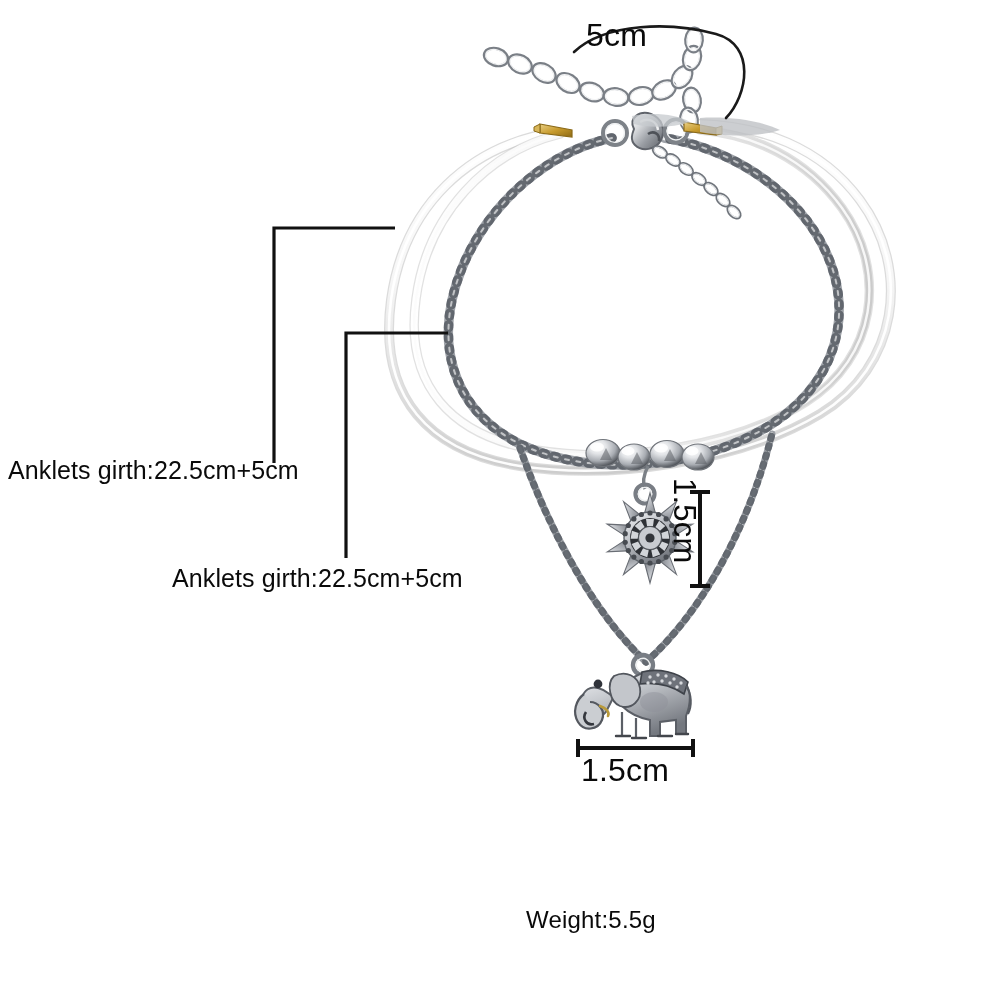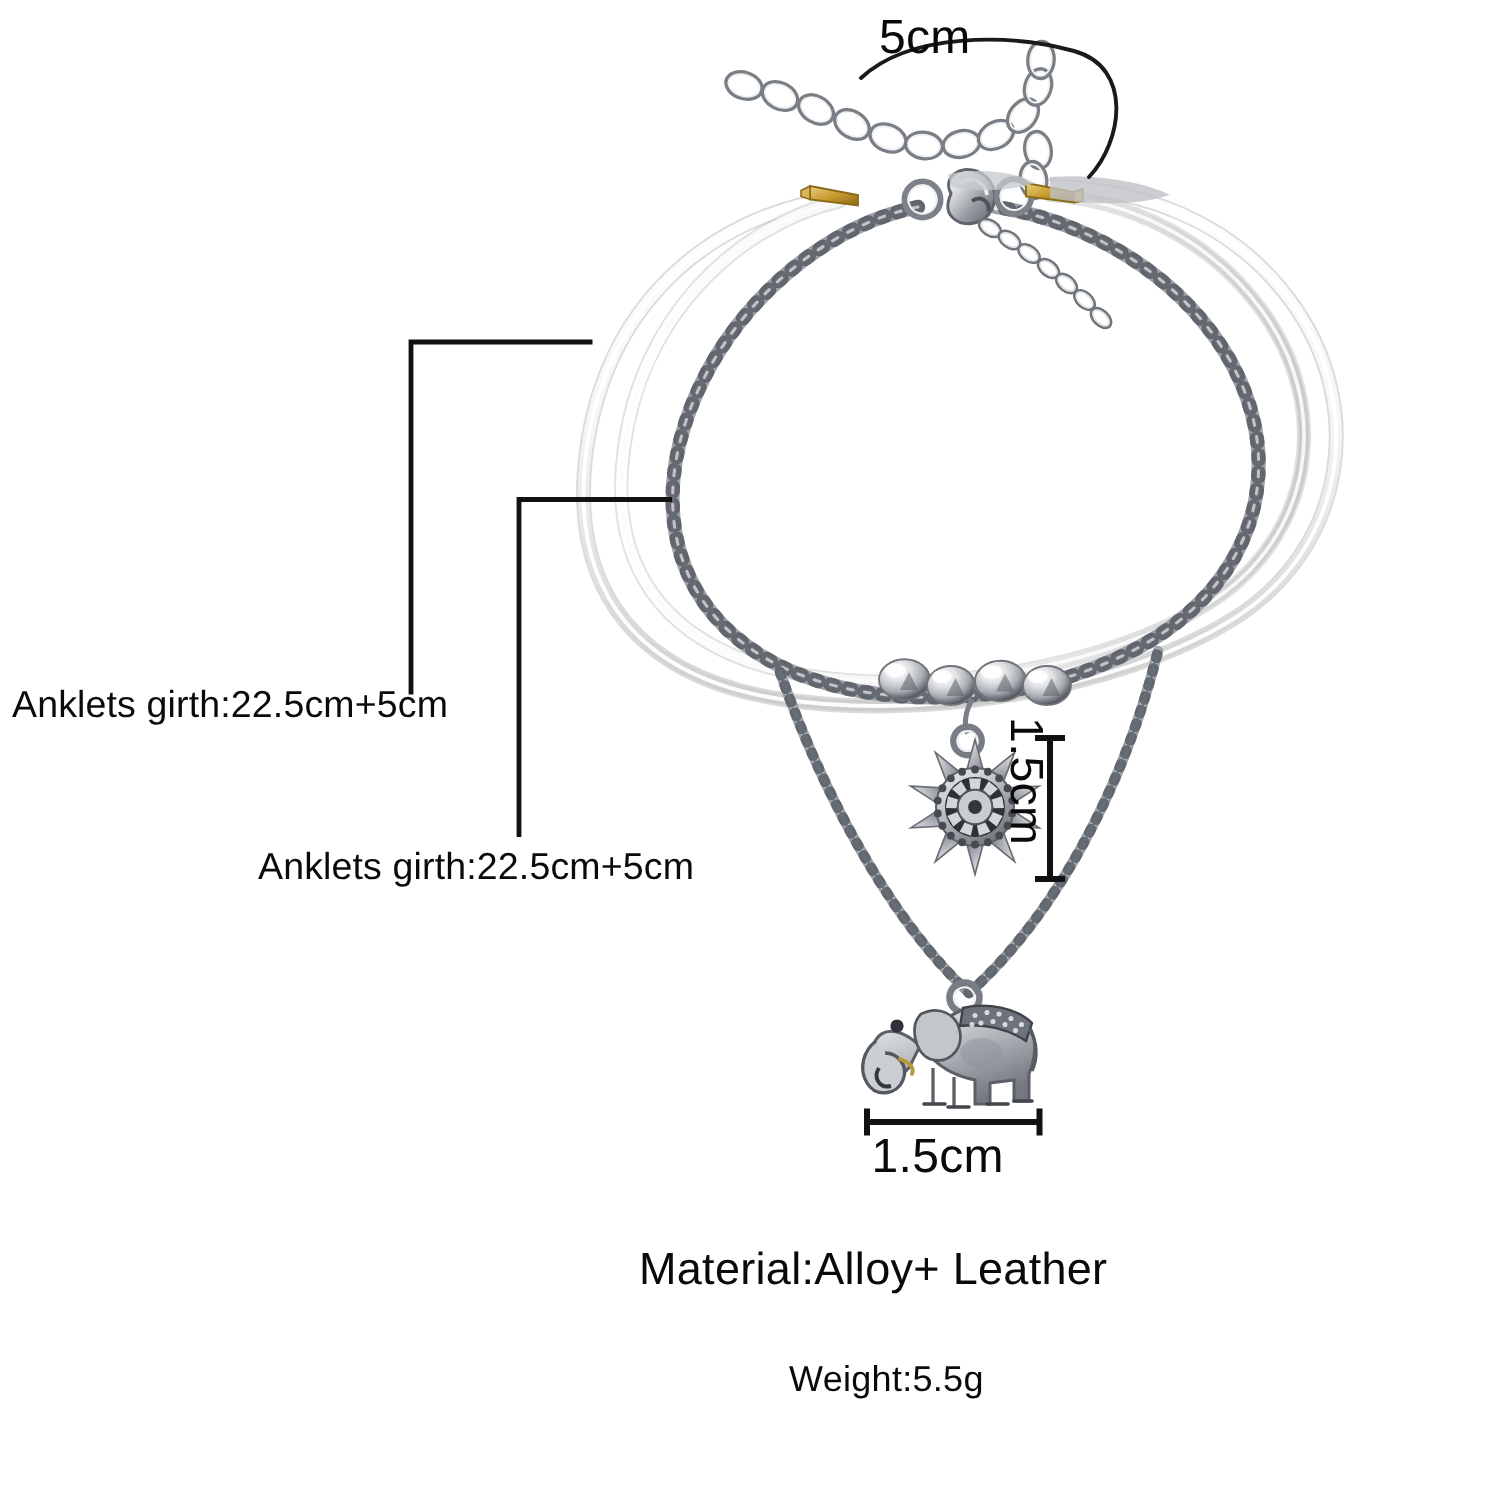--- a/index.html
+++ b/index.html
@@ -43,21 +43,21 @@
     letter-spacing: 0.1px;
   }
   #label-girth-inner {
     left: 172px;
     top: 566px;
     font-size: 25px;
     letter-spacing: 0.1px;
   }
   #label-5cm {
     left: 586px;
-    top: 8px;
+    top: 19px;
     font-size: 32px;
     letter-spacing: 0.2px;
   }
   #label-15cm-vertical {
     left: 700px;
     top: 478px;
     font-size: 31px;
     transform: rotate(90deg);
     transform-origin: 0 0;
     letter-spacing: 0.2px;
@@ -484,17 +484,16 @@
   <div class="label" id="label-girth-outer">Anklets girth:22.5cm+5cm</div>
 
   <div class="label" id="label-girth-inner">Anklets girth:22.5cm+5cm</div>
 
   <div class="label" id="label-5cm">5cm</div>
 
   <div class="label" id="label-15cm-vertical">1.5cm</div>
 
   <div class="label" id="label-15cm-horizontal">1.5cm</div>
 
-  <div class="label" id="label-material">Material:Alloy+ Leather</div>
 
   <div class="label" id="label-weight">Weight:5.5g</div>
 
 </div>
 
 </body></html>

